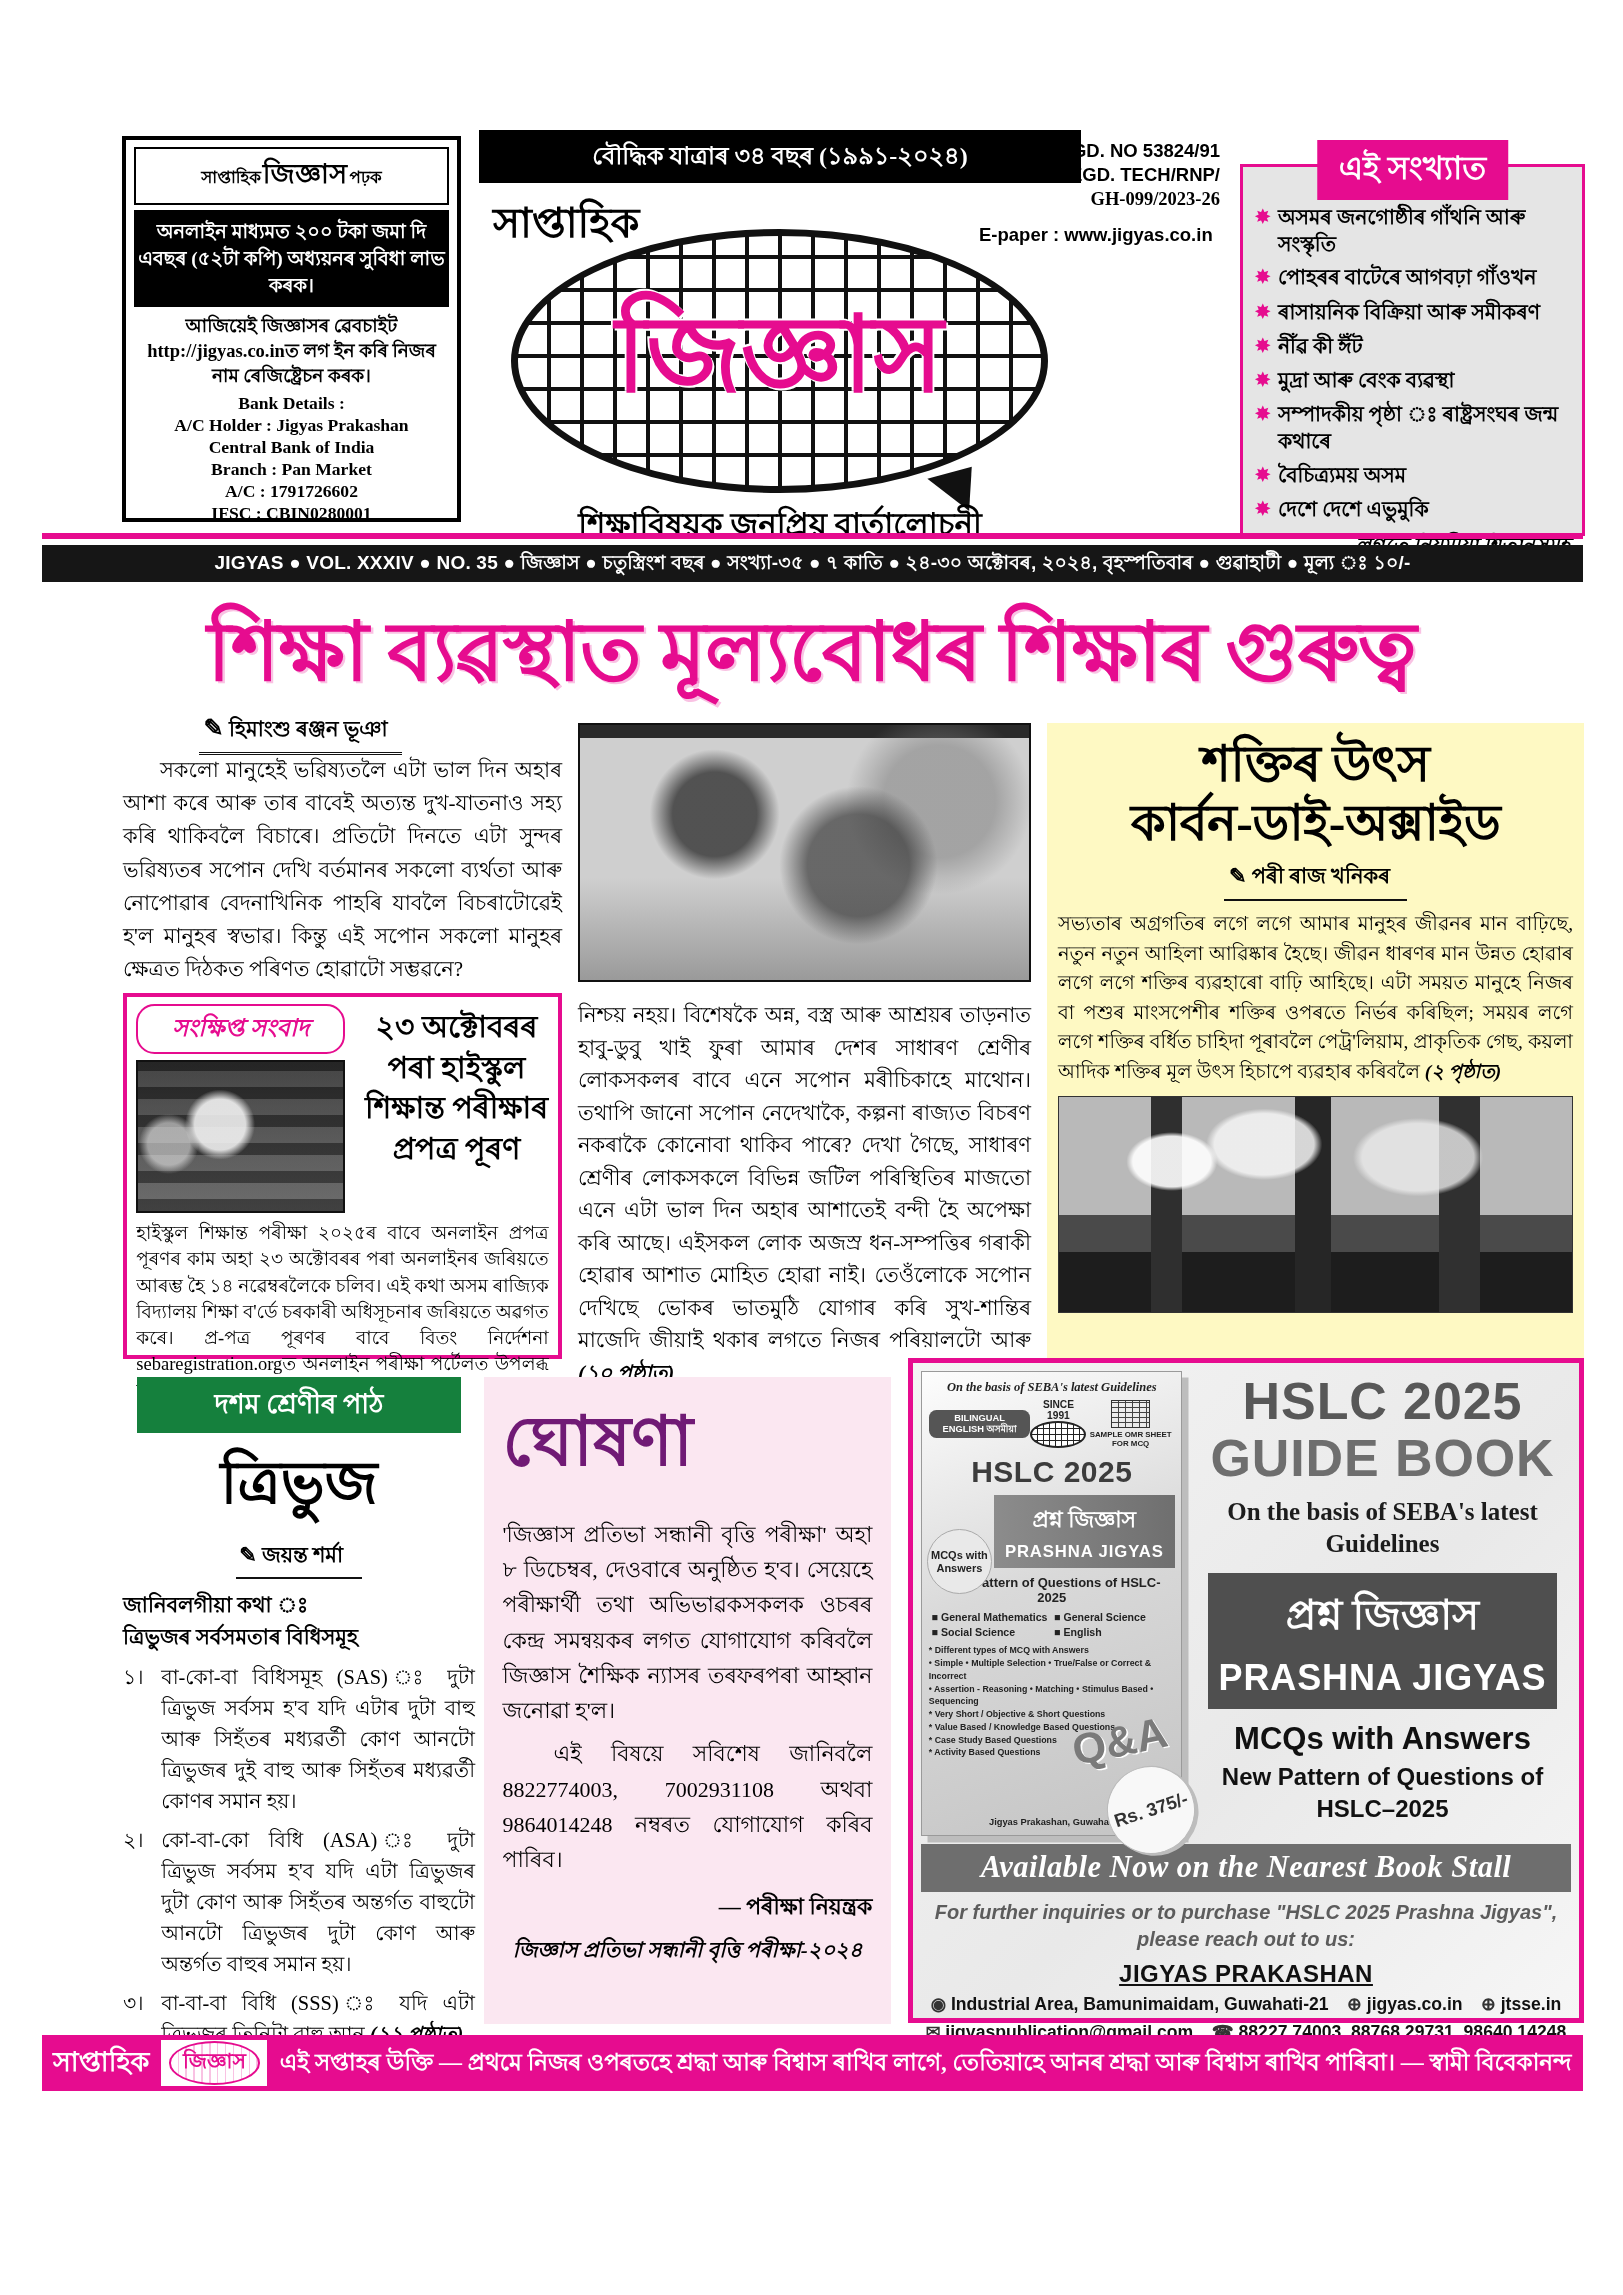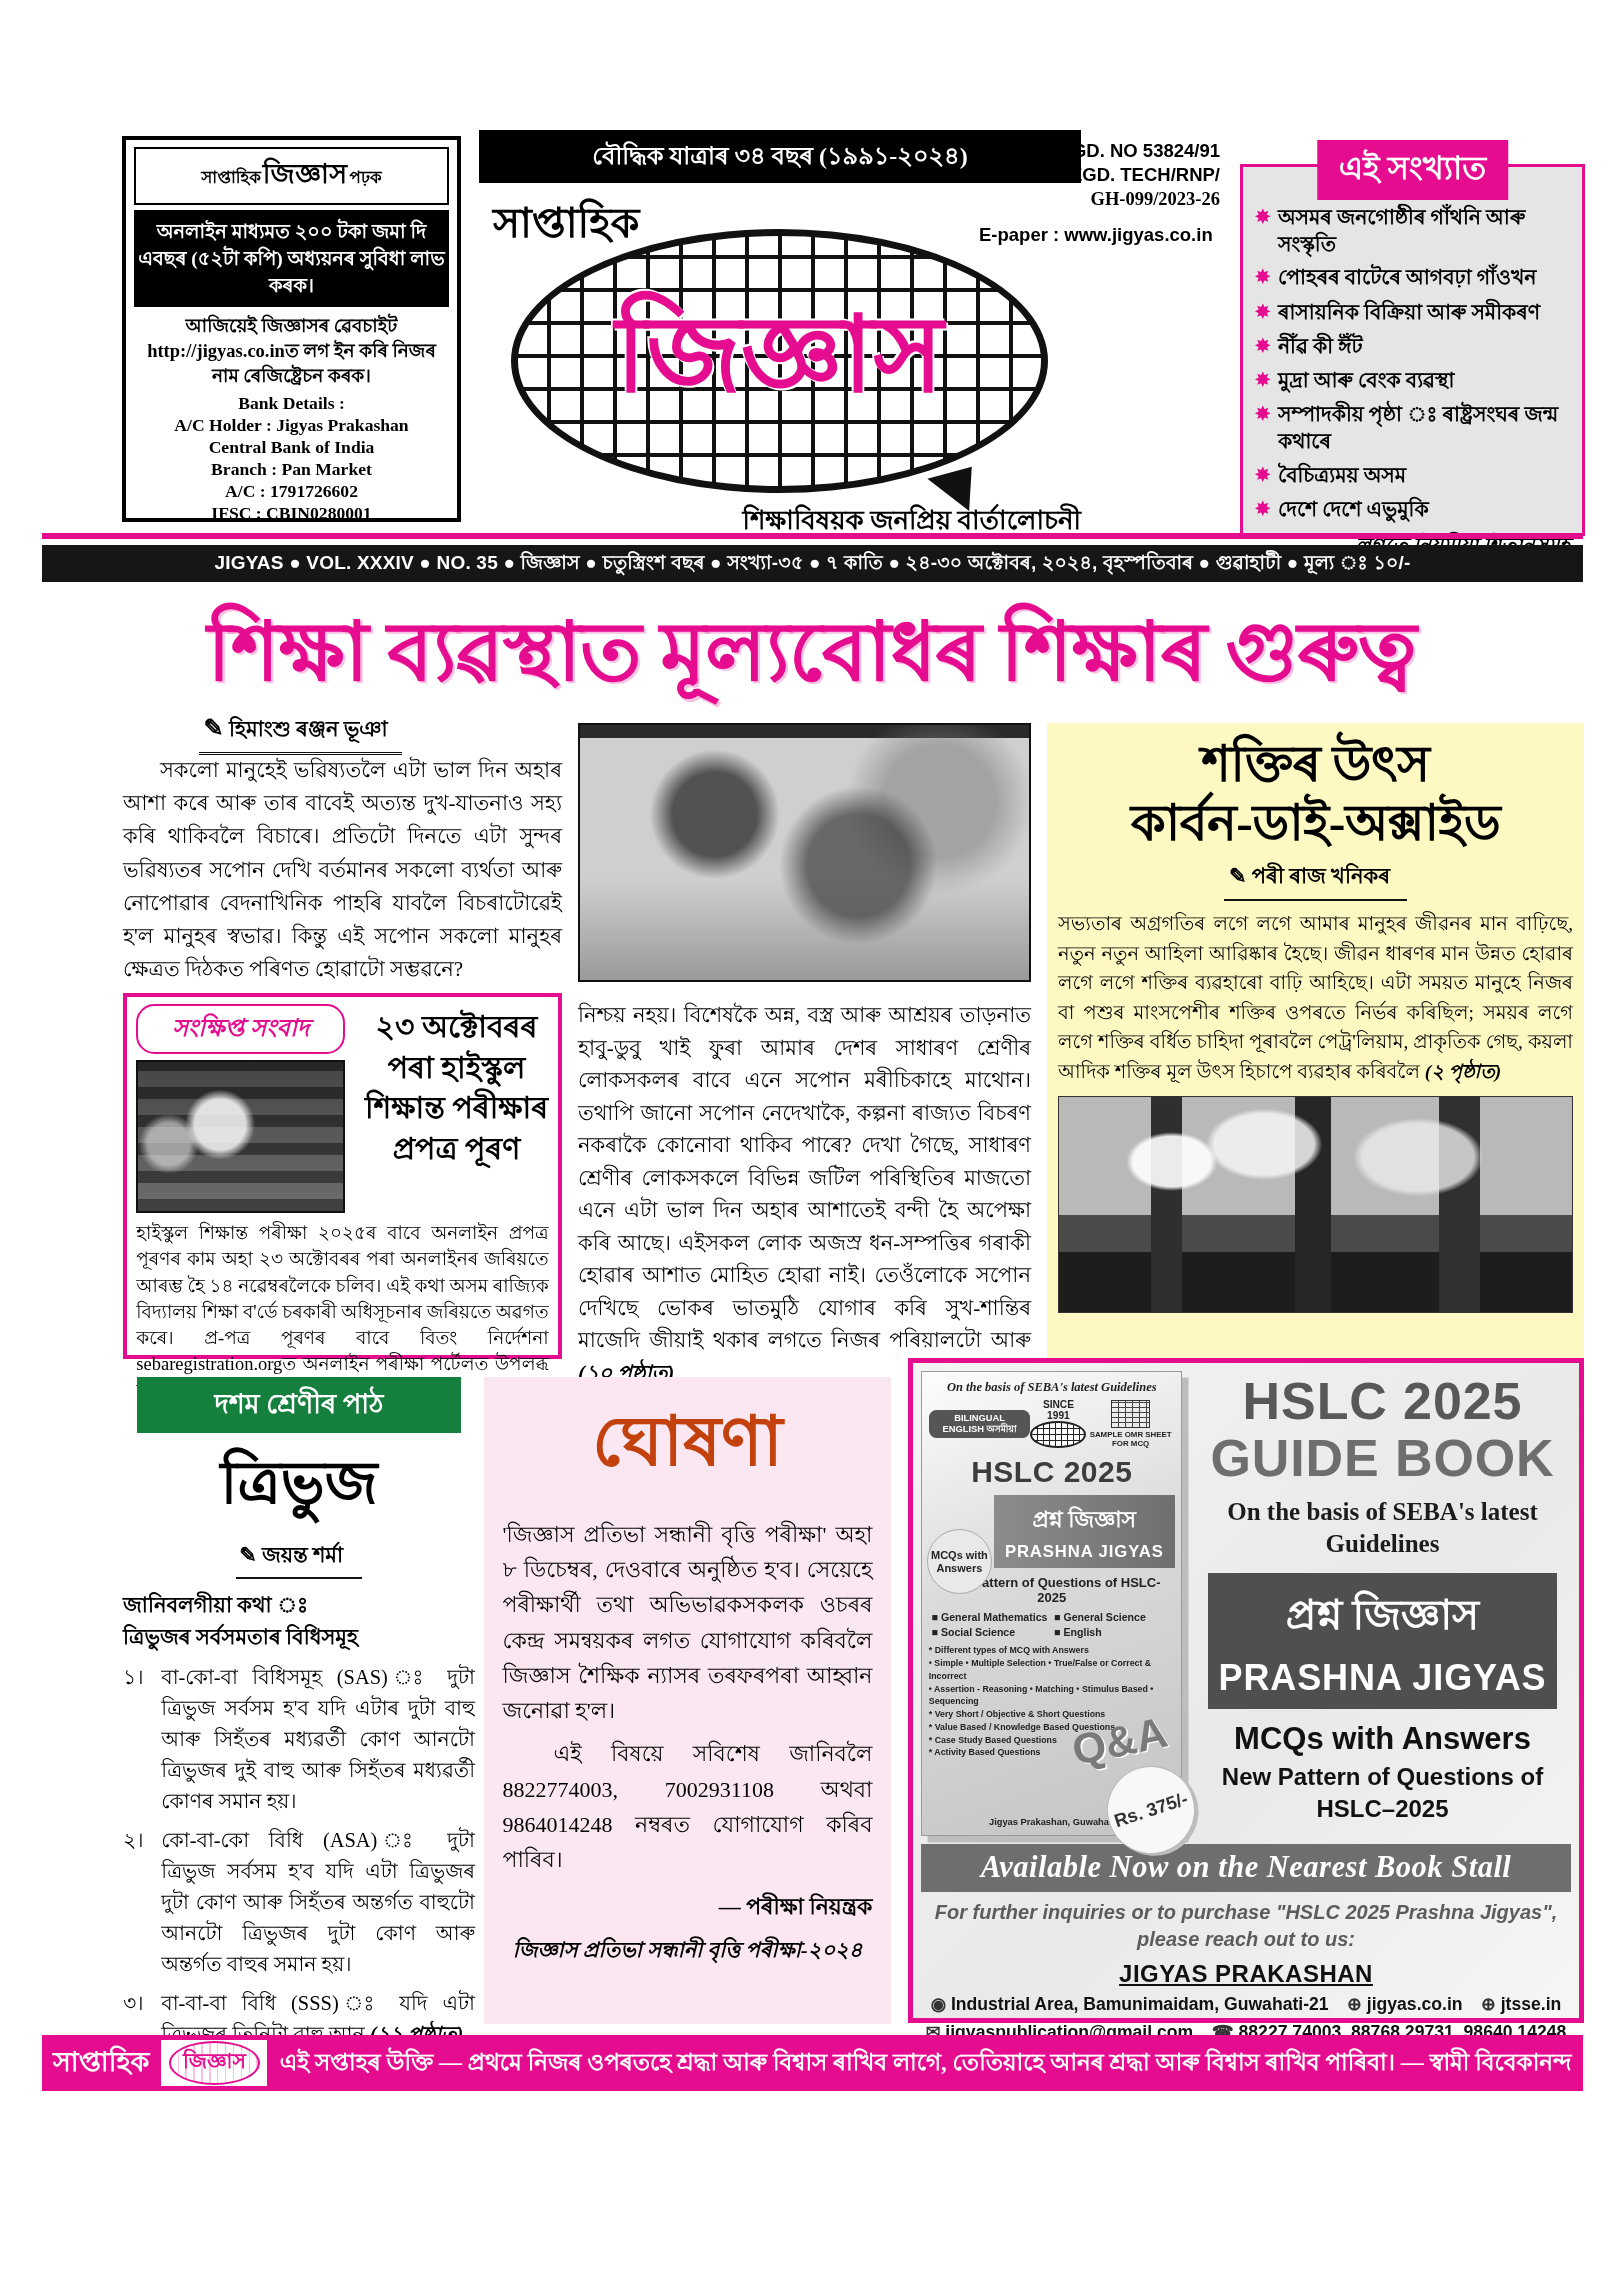--- a/index.html
+++ b/index.html
@@ -23,21 +23,21 @@
   .mast-weekly { font-size:41px; font-weight:bold; margin:8.3px 0 0 14px; }
   .logo-oval { position:absolute; left:32px; top:99px; width:537px; height:264px;
       border:7.4px solid #111; border-radius:50%;
       background:
         repeating-linear-gradient(0deg, transparent 0 29px, #111 29px 33px),
         repeating-linear-gradient(90deg, transparent 0 29px, #111 29px 33px),
         #fff;
       display:flex; align-items:center; justify-content:center; }
   .logo-oval .logo-word { color:#e60c8f; font-size:106px; font-weight:bold; text-shadow:1.9px 1.9px 0 #fff, -1.9px -1.9px 0 #fff; }
   .logo-tail { position:absolute; left:453px; top:342px; width:0; height:0; border-left:32px solid transparent; border-right:14px solid transparent; border-top:42px solid #111; transform:rotate(-15deg); }
-  .mast-tagline { position:absolute; left:0; top:370px; width:602px; text-align:right; font-size:26px; font-weight:bold; }
+  .mast-tagline { position:absolute; left:0; top:370px; width:602px; text-align:center; font-size:31px; font-weight:bold; }
 
   
   .rni { left:979px; top:139px; width:241px; font-family:"Liberation Sans",sans-serif; font-weight:bold; font-size:18.5px; line-height:1.3; text-align:right; }
   .rni .serif { font-family:"Liberation Serif",serif; }
   .rni .epaper { margin-top:12px; text-align:left; }
 
   
   .contents-box { left:1240px; top:164px; width:345px; height:372px; border:3.2px solid #e60c8f; background:#e5e5e5; padding:37px 12px 6.5px 12px; }
   .contents-tab { position:absolute; top:-27px; left:50%; transform:translateX(-50%); background:#e60c8f; color:#fff; font-size:32px; font-weight:bold; padding:2.8px 22px; white-space:nowrap; }
   .toc-item { display:flex; gap:7.4px; font-size:20.4px; line-height:1.32; margin-bottom:6.5px; font-weight:bold; }
@@ -98,21 +98,21 @@
   .tri-kicker { background:#15803d; color:#fff; font-size:27px; font-weight:bold; text-align:center; padding:5.6px 4.6px; margin:0 14px; }
   .tri-headline { text-align:center; font-size:59px; font-weight:bold; margin-top:4.6px; }
   .tri-author-wrap { text-align:center; margin:2.8px 0 11px 0; }
   .tri-author { display:inline-block; font-size:21px; font-weight:bold; border-bottom:2.8px double #111; padding:0 18.5px 3.7px 2.8px; }
   .tri-lead { font-size:21px; font-weight:bold; line-height:1.5; }
   .tri-rule { display:flex; gap:8.3px; font-size:20.4px; line-height:1.52; text-align:justify; margin-top:8.3px; }
   .tri-rule .num { flex:0 0 30px; }
 
   
   .announce-box { left:484px; top:1377px; width:407px; height:647px; background:#fbe7f1; padding:11px 18.5px; }
-  .announce-title { text-align:center; color:#c2410c; font-size:69px; font-weight:bold; margin-bottom:14px; }
+  .announce-title { text-align:left; color:#701a75; font-size:69px; font-weight:bold; margin-bottom:14px; }
   .announce-p { font-size:22px; line-height:1.6; text-align:justify; }
   .announce-p2 { font-size:22px; line-height:1.6; text-align:justify; text-indent:51px; margin-top:8.3px; font-family:"Liberation Serif",serif; }
   .announce-sign { text-align:right; font-size:22px; font-weight:bold; margin-top:12px; }
   .announce-sign2 { text-align:center; font-size:21px; font-weight:bold; font-style:italic; margin-top:7.4px; }
 
   
   .ad-box { left:908px; top:1358px; width:676px; height:665px; border:5.6px solid #e60c8f; background:linear-gradient(135deg,#f4f4f4,#e9e9e9 55%,#f6f6f6); padding:8.3px; font-family:"Liberation Sans",sans-serif; }
   .ad-top { display:flex; gap:12px; }
   .book-cover { width:261px; height:465px; background:linear-gradient(160deg,#fdfdfd,#d9d9d9 45%,#c4c4c4); border:1.4px solid #9a9a9a; box-shadow:6.5px 6.5px 0 #bdbdbd; padding:7.4px 6.5px; position:relative; color:#222; }
   .bc-note { font-family:"Liberation Serif",serif; font-style:italic; font-weight:bold; font-size:12.5px; text-align:center; }

